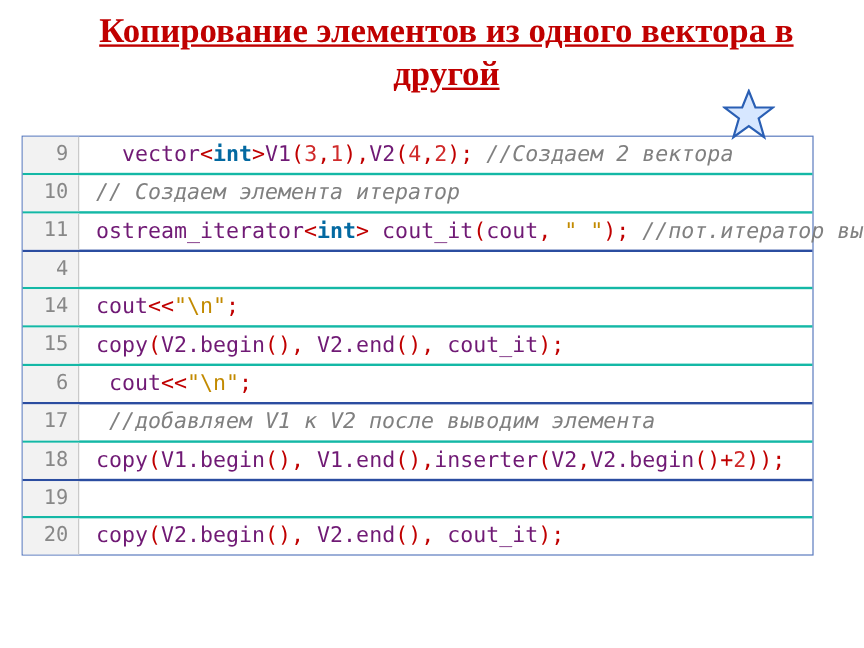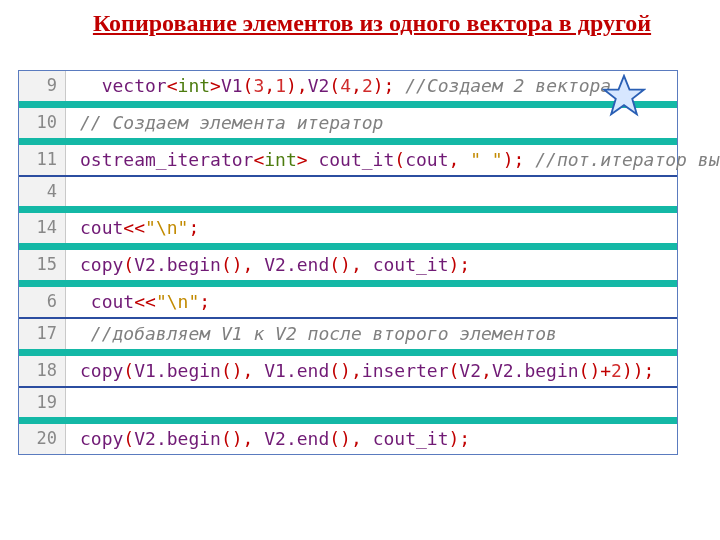--- a/index.html
+++ b/index.html
@@ -7,21 +7,21 @@
     padding: 0;
     width: 720px;
     height: 540px;
     background: #fff;
     font-family: "Times New Roman", serif;
     overflow: hidden;
   }
   .title {
     text-align: center;
     color: #c00000;
-    font-size: 24px;
+    font-size: 29px;
     text-decoration: underline;
     font-weight: bold;
     padding: 8px 36px 10px 60px;
     line-height: 1.25;
   }
   .star-wrap {
     position: absolute;
     top: 74px;
     right: 74px;
     z-index: 5;
@@ -30,41 +30,41 @@
   .code-block {
     margin: 22px 42px 0 18px;
     border: 1px solid #5a7bbf;
     font-family: "DejaVu Sans Mono","Consolas",monospace;
     font-size: 18px;
     line-height: 1.0;
   }
   .code-row {
     display: flex;
     align-items: stretch;
-    border-top: 7px solid #14b8a6;
+    border-top: 2px solid #14b8a6;
   }
   .code-row:first-child { border-top: none; }
   .code-row.thick { border-top: 2px solid #2b4da0; }
   .gutter {
     width: 38px;
     flex: 0 0 38px;
     text-align: right;
     padding: 6px 8px 6px 0;
     color: #888;
     background: #f2f2f2;
     border-right: 1px solid #c9c9c9;
     font-size: 17px;
   }
   .code {
     padding: 6px 6px 6px 14px;
     white-space: pre;
     color: #222;
     flex: 1;
   }
-  .kw { color: #4d7c0f; font-weight: normal; }
+  .kw { color: #0369a1; font-weight: bold; }
   .num { color: #d02b2b; }
   .str { color: #c28a00; }
   .op  { color: #c00000; }
   .cm  { color: #808080; font-style: italic; }
   .fn  { color: #701a75; }
 </style>
 </head>
 <body>
 
 <div class="title">Копирование элементов из одного вектора в другой</div>
@@ -98,21 +98,21 @@
     <div class="code-row">
       <div class="gutter">15</div>
       <div class="code"><span class="fn">copy</span><span class="op">(</span><span class="fn">V2.begin</span><span class="op">(),</span><span class="fn"> V2.end</span><span class="op">(),</span><span class="fn"> cout_it</span><span class="op">);</span></div>
     </div>
     <div class="code-row">
       <div class="gutter">6</div>
       <div class="code"><span class="fn"> cout</span><span class="op">&lt;&lt;</span><span class="str">"\n"</span><span class="op">;</span></div>
     </div>
     <div class="code-row thick">
       <div class="gutter">17</div>
-      <div class="code"><span class="fn"> </span><span class="cm">//добавляем V1 к V2 после второго элементов</span></div>
+      <div class="code"><span class="fn"> </span><span class="cm">//добавляем V1 к V2 после выводим элемента</span></div>
     </div>
     <div class="code-row">
       <div class="gutter">18</div>
       <div class="code"><span class="fn">copy</span><span class="op">(</span><span class="fn">V1.begin</span><span class="op">(),</span><span class="fn"> V1.end</span><span class="op">(),</span><span class="fn">inserter</span><span class="op">(</span><span class="fn">V2</span><span class="op">,</span><span class="fn">V2.begin</span><span class="op">()+</span><span class="num">2</span><span class="op">));</span></div>
     </div>
     <div class="code-row thick">
       <div class="gutter">19</div>
     </div>
     <div class="code-row">
       <div class="gutter">20</div>

